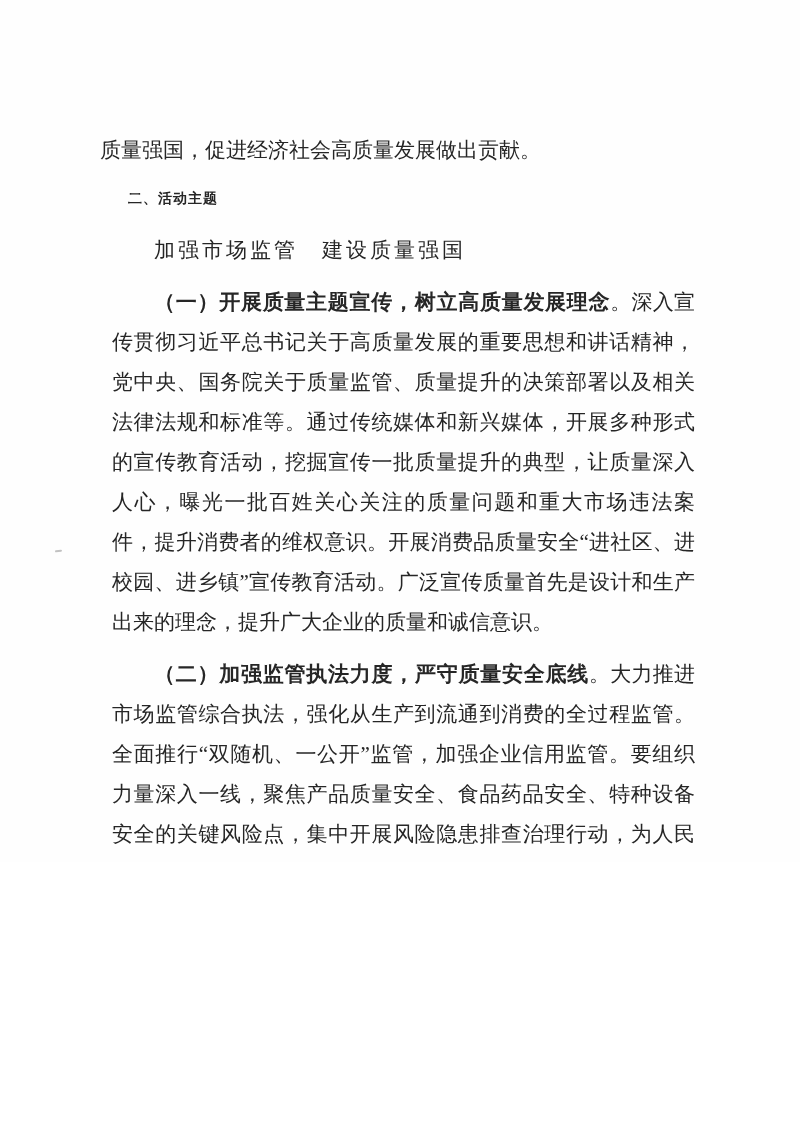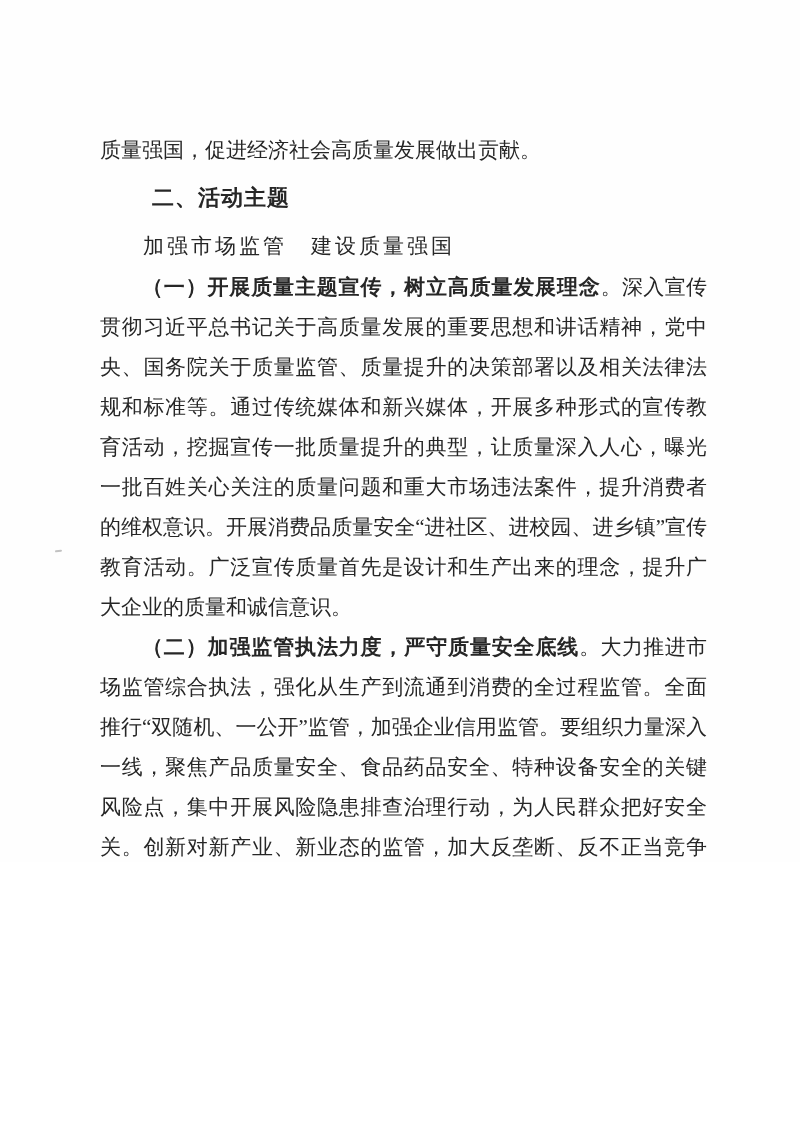--- a/index.html
+++ b/index.html
@@ -20,42 +20,42 @@
     position: absolute;
     top: 130px;
     left: 100px;
     width: 607px;
     font-size: 21px;
     line-height: 40px;
     text-align: justify;
     text-align-last: left;
   }
   .para {
-    margin: 0;
+    margin: 12px;
     text-indent: 2em;
   }
   .para-noindent {
     margin: 0;
     text-indent: 0;
   }
   .heading {
-    margin: 8px;
+    margin: 0;
     text-indent: 2em;
     font-family: "Liberation Sans", "DejaVu Sans", sans-serif;
     font-weight: 700;
-    font-size: 22px;
+    font-size: 14px;
     line-height: 40px;
     text-align: left;
     letter-spacing: 1px;
   }
   .heading.first {
     margin-top: 8px;
   }
   .theme-line {
-    margin: 1px;
+    margin: 12px;
     text-indent: 2em;
     letter-spacing: 3px;
     text-align: left;
   }
   .lead-bold {
     font-weight: 700;
     letter-spacing: 0.5px;
   }
   .page-number {
     position: absolute;

